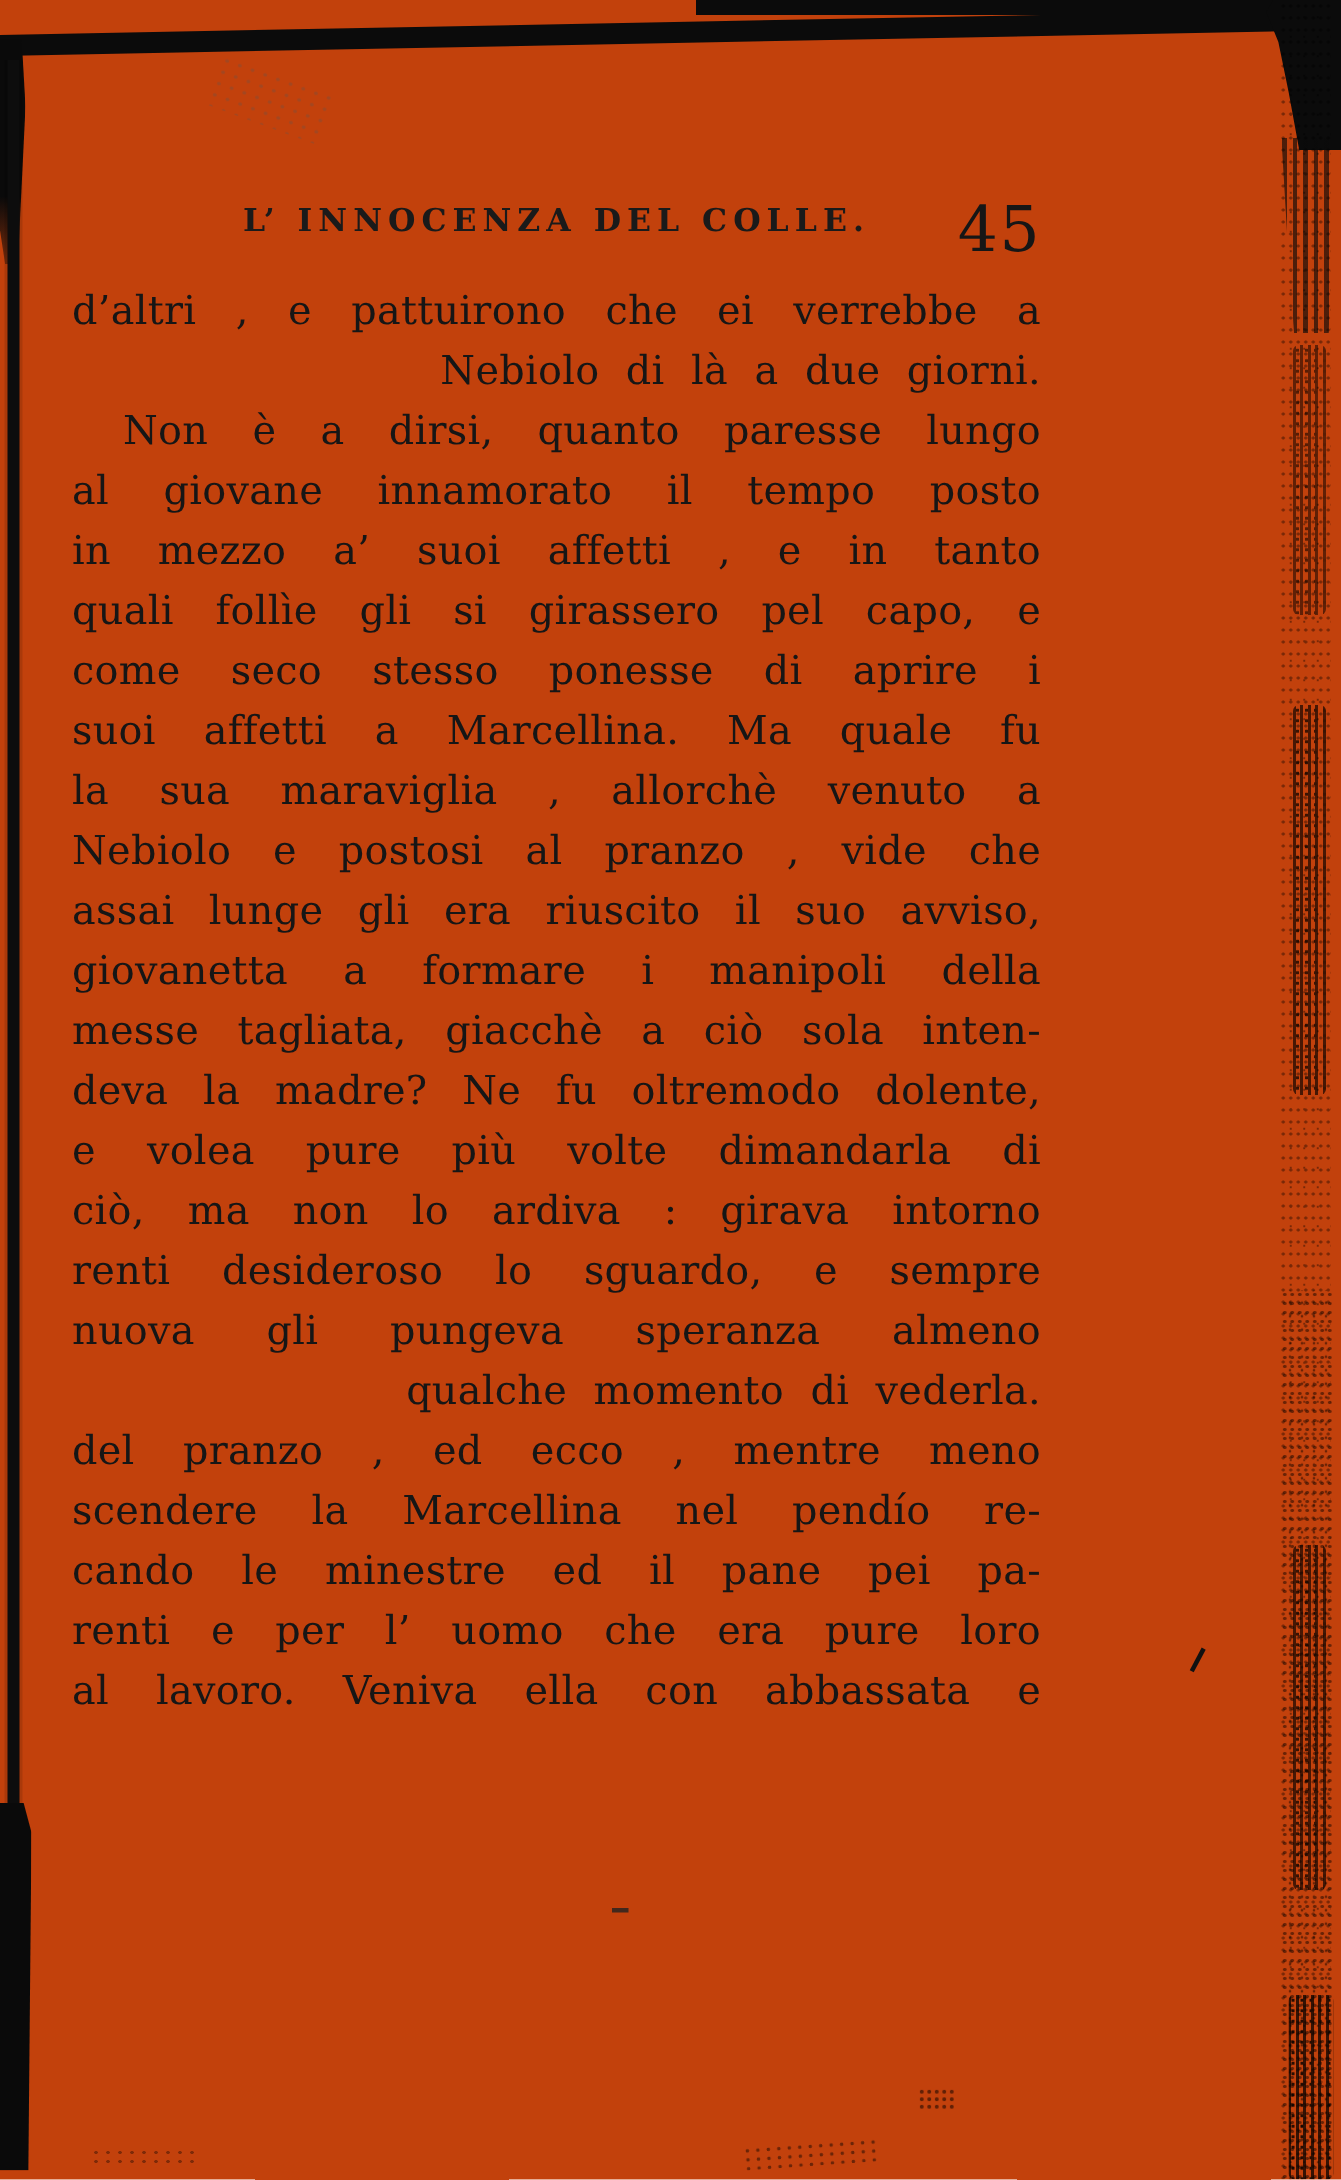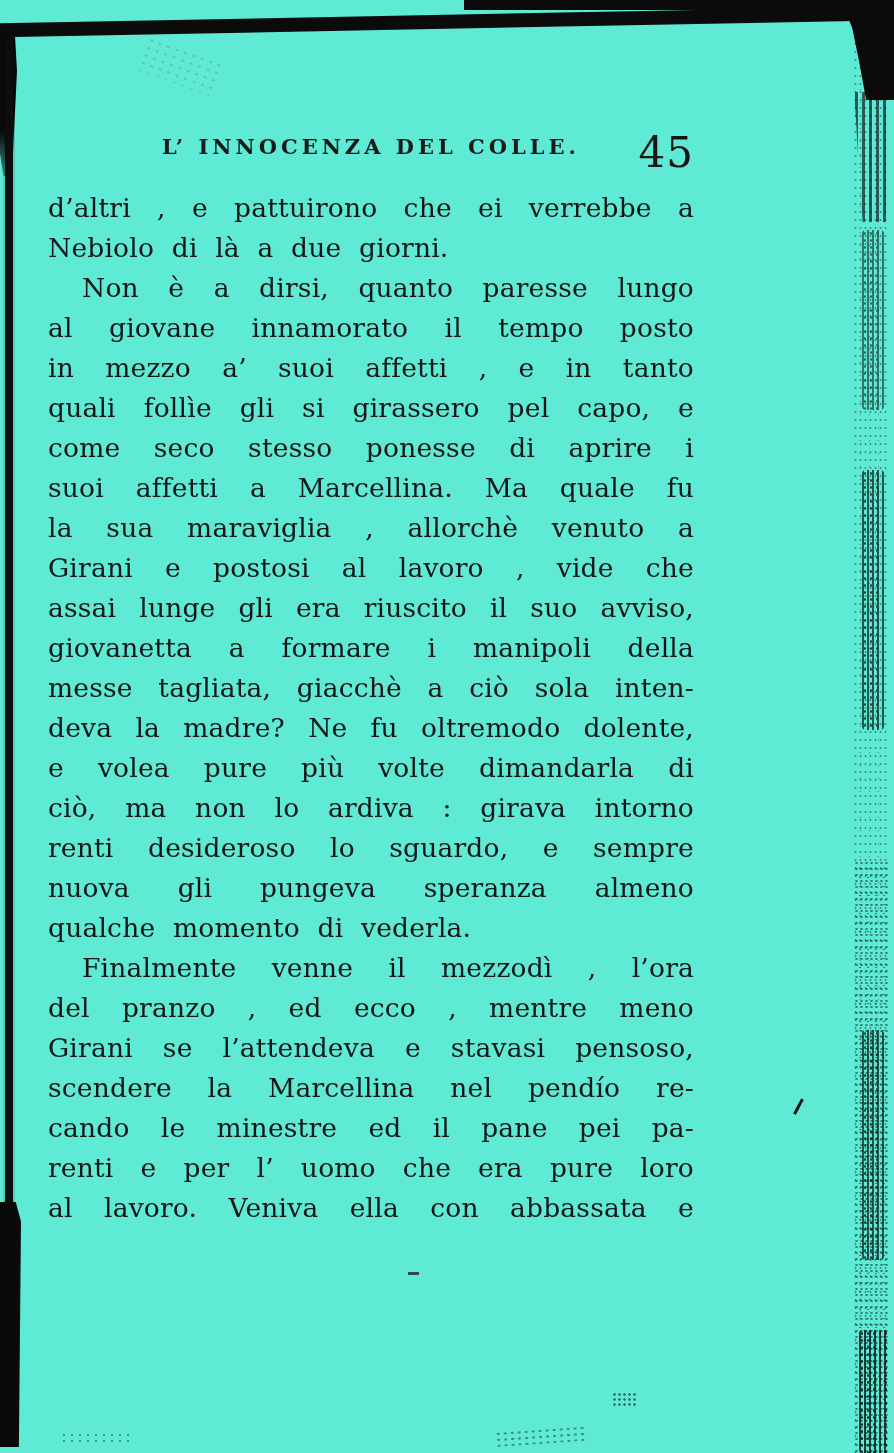--- a/index.html
+++ b/index.html
@@ -1,20 +1,20 @@
 <!DOCTYPE html>
 <html><head>
 <meta charset="utf-8">
 <style>
   html, body { margin: 0; padding: 0; background: #ffffff; }
   .page {
     position: relative;
     width: 894px;
     height: 1453px;
-    background: #5eead4;
+    background: #c2410c;
     overflow: hidden;
     font-family: "DejaVu Serif", serif;
     color: #161616;
   }
 
   
   .text-col {
     position: absolute;
     left: 48px;
     top: 134px;
@@ -49,21 +49,21 @@
   .line {
     height: 40px;
     overflow: hidden;
     white-space: normal;
   }
   .line.j {
     text-align: justify;
     text-align-last: justify;
   }
   .line.ind { text-indent: 34px; }
-  .line.loose { word-spacing: 9px; }
+  .line.loose { word-spacing: 9px; text-align: right; }
 
   
   .artifact { position: absolute; pointer-events: none; }
 
   .top-band {
     left: -8px; right: -8px; top: 6px; height: 14px;
     background: #0b0b0b;
     transform: rotate(-1.1deg);
     transform-origin: 100% 50%;
     border-radius: 2px;
@@ -192,33 +192,31 @@
     <div class="body-lines">
         <div class="line j">d’altri , e pattuirono che ei verrebbe a</div>
         <div class="line loose">Nebiolo di là a due giorni.</div>
         <div class="line j ind">Non è a dirsi, quanto paresse lungo</div>
         <div class="line j">al giovane innamorato il tempo posto</div>
         <div class="line j">in mezzo a’ suoi affetti , e in tanto</div>
         <div class="line j">quali follìe gli si girassero pel capo, e</div>
         <div class="line j">come seco stesso ponesse di aprire i</div>
         <div class="line j">suoi affetti a Marcellina. Ma quale fu</div>
         <div class="line j">la sua maraviglia , allorchè venuto a</div>
-        <div class="line j">Girani e postosi al lavoro , vide che</div>
+        <div class="line j">Nebiolo e postosi al pranzo , vide che</div>
         <div class="line j">assai lunge gli era riuscito il suo avviso,</div>
         <div class="line j">giovanetta a formare i manipoli della</div>
         <div class="line j">messe tagliata, giacchè a ciò sola inten-</div>
         <div class="line j">deva la madre? Ne fu oltremodo dolente,</div>
         <div class="line j">e volea pure più volte dimandarla di</div>
         <div class="line j">ciò, ma non lo ardiva : girava intorno</div>
         <div class="line j">renti desideroso lo sguardo, e sempre</div>
         <div class="line j">nuova gli pungeva speranza almeno</div>
         <div class="line loose">qualche momento di vederla.</div>
-        <div class="line j ind">Finalmente venne il mezzodì , l’ora</div>
         <div class="line j">del pranzo , ed ecco , mentre meno</div>
-        <div class="line j">Girani se l’attendeva e stavasi pensoso,</div>
         <div class="line j">scendere la Marcellina nel pendío re-</div>
         <div class="line j">cando le minestre ed il pane pei pa-</div>
         <div class="line j">renti e per l’ uomo che era pure loro</div>
         <div class="line j">al lavoro. Veniva ella con abbassata e</div>
       </div>
   </div>
 
 </div>
 
 </body></html>

